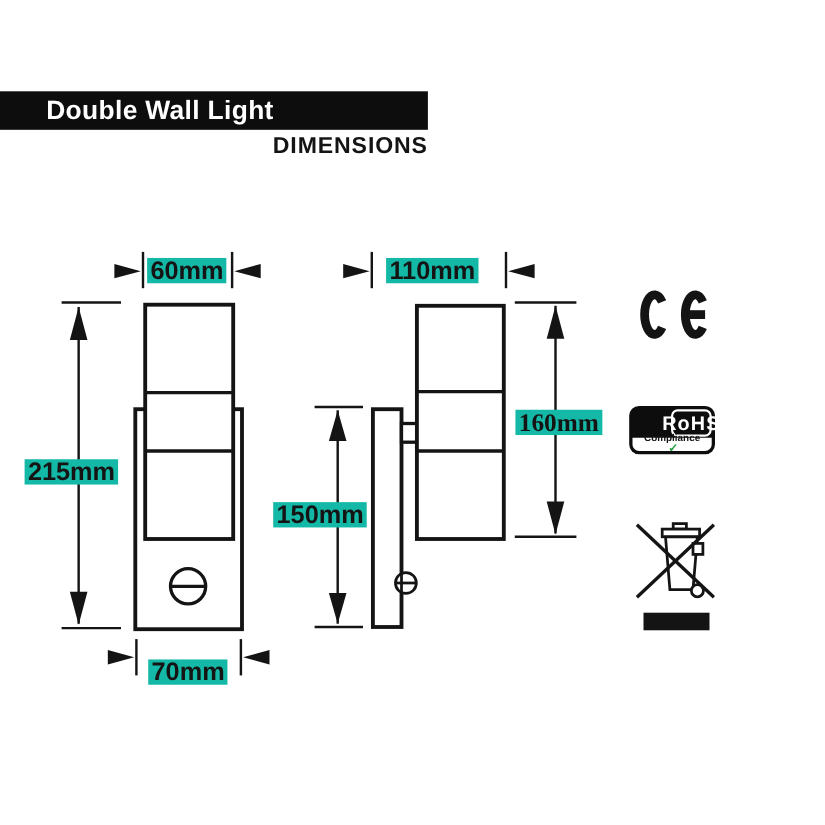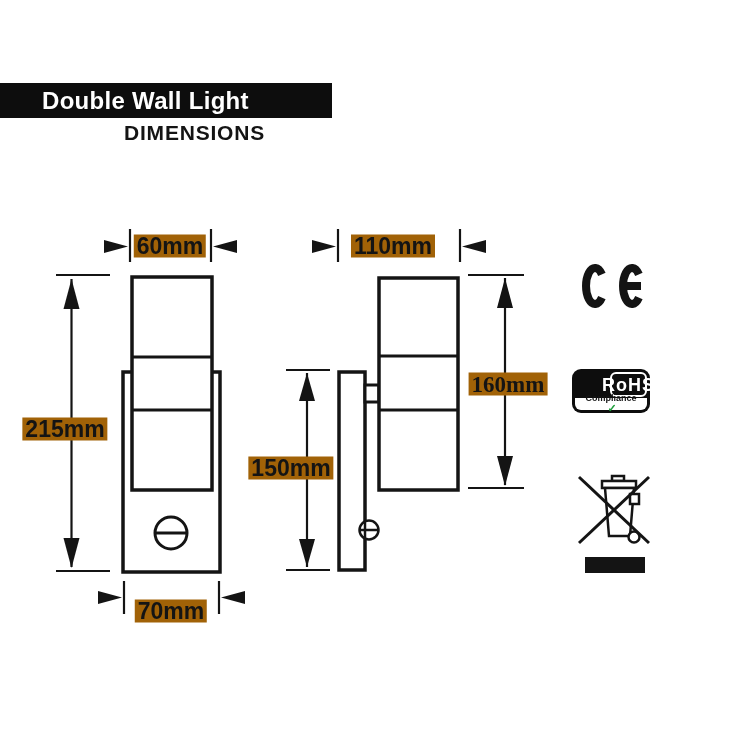--- a/index.html
+++ b/index.html
@@ -2,45 +2,45 @@
 <html><head>
 <meta charset="utf-8">
 <style>
   html,body{margin:0;padding:0;background:#fff;}
   #canvas{
     position:relative;width:750px;height:750px;background:#ffffff;
     font-family:"Liberation Sans", sans-serif;overflow:hidden;
   }
   
   .banner{
-    position:absolute;left:0;top:83px;width:332px;height:35px;
+    position:absolute;left:0;top:83px;width:389px;height:35px;
     background:#0d0d0d;display:flex;align-items:center;
     padding-left:42px;box-sizing:border-box;
   }
   .banner-title{
     color:#ffffff;font-size:24px;font-weight:bold;letter-spacing:0.3px;white-space:nowrap;
   }
   .subheading{
-    position:absolute;left:0;top:121px;width:389px;text-align:center;
+    position:absolute;left:0;top:121px;width:389px;text-align:right;
     color:#141414;font-size:21px;font-weight:bold;letter-spacing:0.8px;
   }
   
   svg.draw{position:absolute;left:0;top:0;}
   .s35{stroke:#141414;stroke-width:3.5;fill:#ffffff;}
   .s30{stroke:#141414;stroke-width:3;fill:#ffffff;}
   .s25{stroke:#141414;stroke-width:2.5;fill:#ffffff;}
   .ln30{stroke:#141414;stroke-width:3;fill:none;}
   .dim{stroke:#141414;stroke-width:2.2;fill:none;}
   .arr{fill:#141414;stroke:none;}
   .ce{stroke:#141414;stroke-width:8;fill:none;}
   .solid{fill:#141414;stroke:none;}
   
   .dim-label{
     position:absolute;transform:translate(-50%,-50%);
-    font-size:23px;font-weight:bold;color:#141414;background:#a16207;
+    font-size:23px;font-weight:bold;color:#141414;background:#14b8a6;
     padding:0 3px;white-space:nowrap;line-height:1;
   }
   
   .rohs{
     position:absolute;left:572px;top:369px;width:78px;height:44px;
     background:#0d0d0d;border-radius:9px;box-sizing:border-box;padding:3px;
   }
   .rohs-top{
     height:25px;border:2px solid #ffffff;border-radius:6px;box-sizing:border-box;
     display:flex;align-items:center;justify-content:center;

